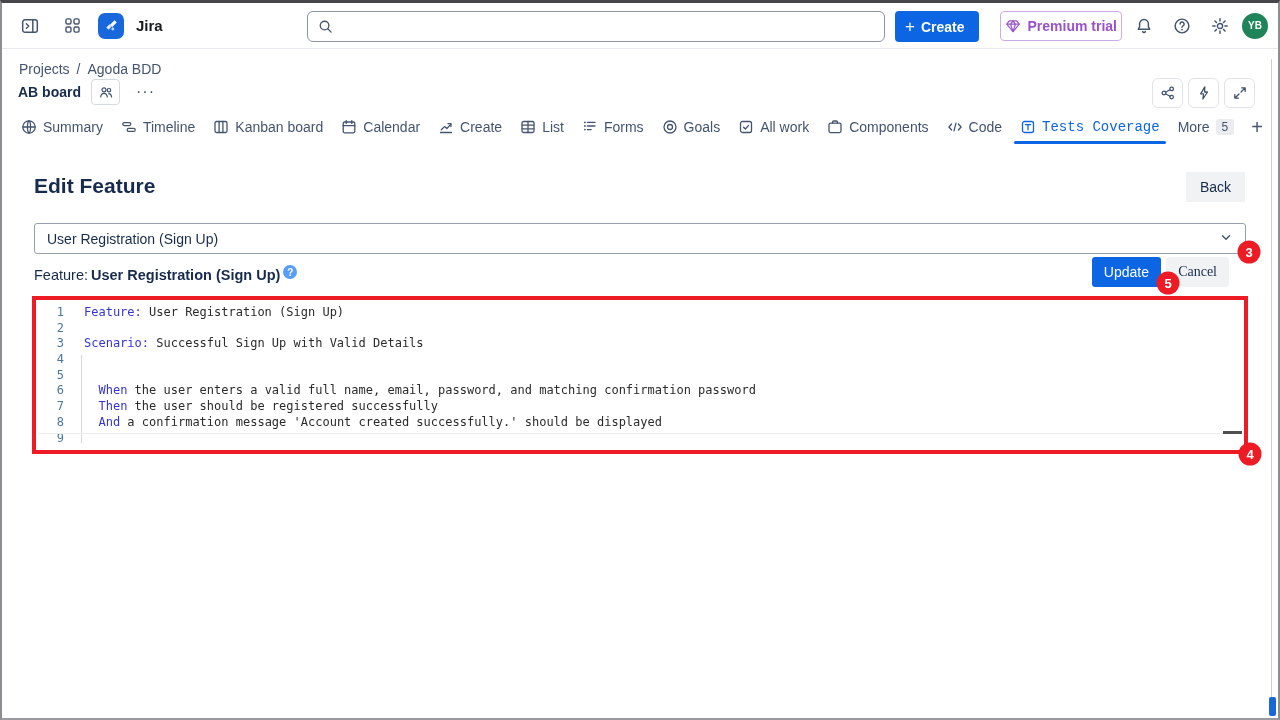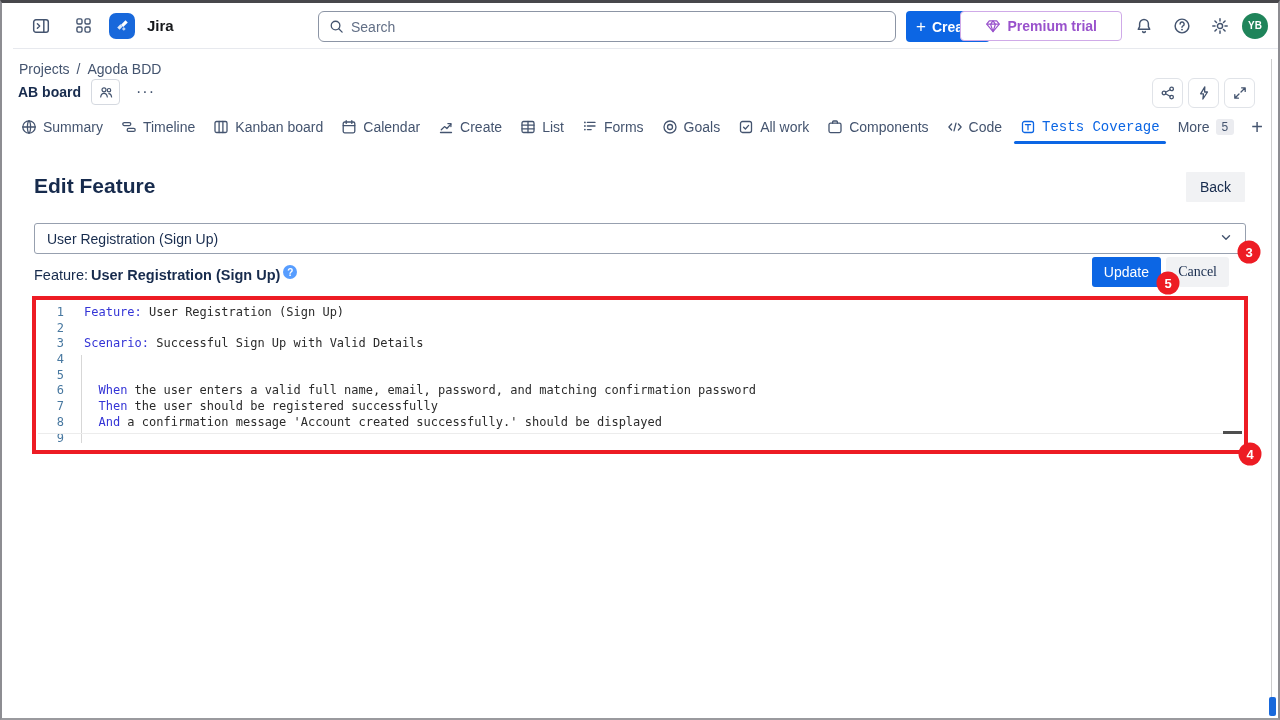--- a/index.html
+++ b/index.html
@@ -5,41 +5,41 @@
   * { margin:0; padding:0; box-sizing:border-box; }
   html,body { width:1280px; height:720px; background:#fff; }
   body { font-family:"Liberation Sans", sans-serif; color:#172b4d; }
 
   .frame { position:relative; width:1280px; height:720px; background:#fff; overflow:hidden;
            border-top:3px solid #47474b; border-left:2px solid #8d8d92;
            border-right:2px solid #8d8d92; border-bottom:2px solid #9a9a9e; }
 
   
   .topbar { position:absolute; top:0; left:0; right:0; height:46px; background:#fff;
-            border-bottom:1px solid #e7e9ee;margin-left:11px; }
+            border-bottom:1px solid #e7e9ee; }
   .tb-left { position:absolute; left:12px; top:0; height:45px; display:flex; align-items:center; gap:10px; }
   .icon-btn { width:32px; height:32px; border:none; background:transparent; border-radius:4px;
               display:flex; align-items:center; justify-content:center; color:#44546f; cursor:pointer; }
   .icon-btn svg { stroke:#44546f; }
   .jira-logo { width:26px; height:26px; border-radius:7px; background:#1868db;
                display:flex; align-items:center; justify-content:center; }
   .product-name { font-size:15px; font-weight:700; color:#17191c; margin-left:2px; }
   .search-wrap { position:absolute; left:305px; top:8px; width:578px; height:31px;
                  border:1px solid #8c95a5; border-radius:6px; background:#fff;
                  display:flex; align-items:center; padding:0 10px; gap:7px; }
   .search-wrap input { border:none; outline:none; flex:1; font-size:14px; color:#172b4d;
                        font-family:"Liberation Sans", sans-serif; background:transparent; }
   .search-wrap input::placeholder { color:#626f86; }
   .create-btn { position:absolute; left:893px; top:8px; height:31px; padding:0 14px 0 10px;
                 background:var(--accent,#0c66e4); color:#fff; border:none; border-radius:4px;
                 font-size:14px; font-weight:600; display:flex; align-items:center; gap:6px; cursor:pointer;
                 font-family:"Liberation Sans", sans-serif; }
   .create-plus { font-size:17px; font-weight:400; line-height:1; }
   .tb-right { position:absolute; right:10px; top:0; height:45px; display:flex; align-items:center; gap:6px; }
-  .premium-btn { height:30px; padding:0 24px; border:1px solid #cfaae8; border-radius:4px; background:#fff;
+  .premium-btn { height:30px; padding:0 4px; border:1px solid #cfaae8; border-radius:4px; background:#fff;
                  color:var(--purple,#9952cc); font-size:14px; font-weight:600; display:flex; align-items:center;
                  gap:7px; cursor:pointer; font-family:"Liberation Sans", sans-serif; }
   .avatar { width:26px; height:26px; border-radius:50%; background:var(--green,#1f845a); color:#fff;
             font-size:10px; font-weight:700; display:flex; align-items:center; justify-content:center; cursor:pointer; }
 
   
   .breadcrumb { position:absolute; top:58px; left:17px; font-size:14px; color:#44546f;
                 display:flex; gap:7px; align-items:center; }
   .breadcrumb a { color:#44546f; text-decoration:none; cursor:pointer; }
   .title-row { position:absolute; top:76px; left:16px; display:flex; align-items:center; gap:10px; }
@@ -140,21 +140,20 @@
         </svg>
       </span>
       <span class="product-name">Jira</span>
     </div>
 
     <div class="search-wrap">
       <svg width="15" height="15" viewBox="0 0 16 16" fill="none" stroke="#44546f" stroke-width="1.4" stroke-linecap="round">
         <circle cx="7" cy="7" r="4.6"></circle>
           <path d="M10.4 10.4 14 14"></path>
       </svg>
-      <input value="" placeholder="Search" style="">
     </div>
 
     <button class="create-btn">
       <span class="create-plus">+</span>
       <span>Create</span>
     </button>
 
     <div class="tb-right">
       <button class="premium-btn">
         <svg width="16" height="16" viewBox="0 0 16 16" fill="none" stroke="#9952cc" stroke-width="1.2" stroke-linejoin="round">

